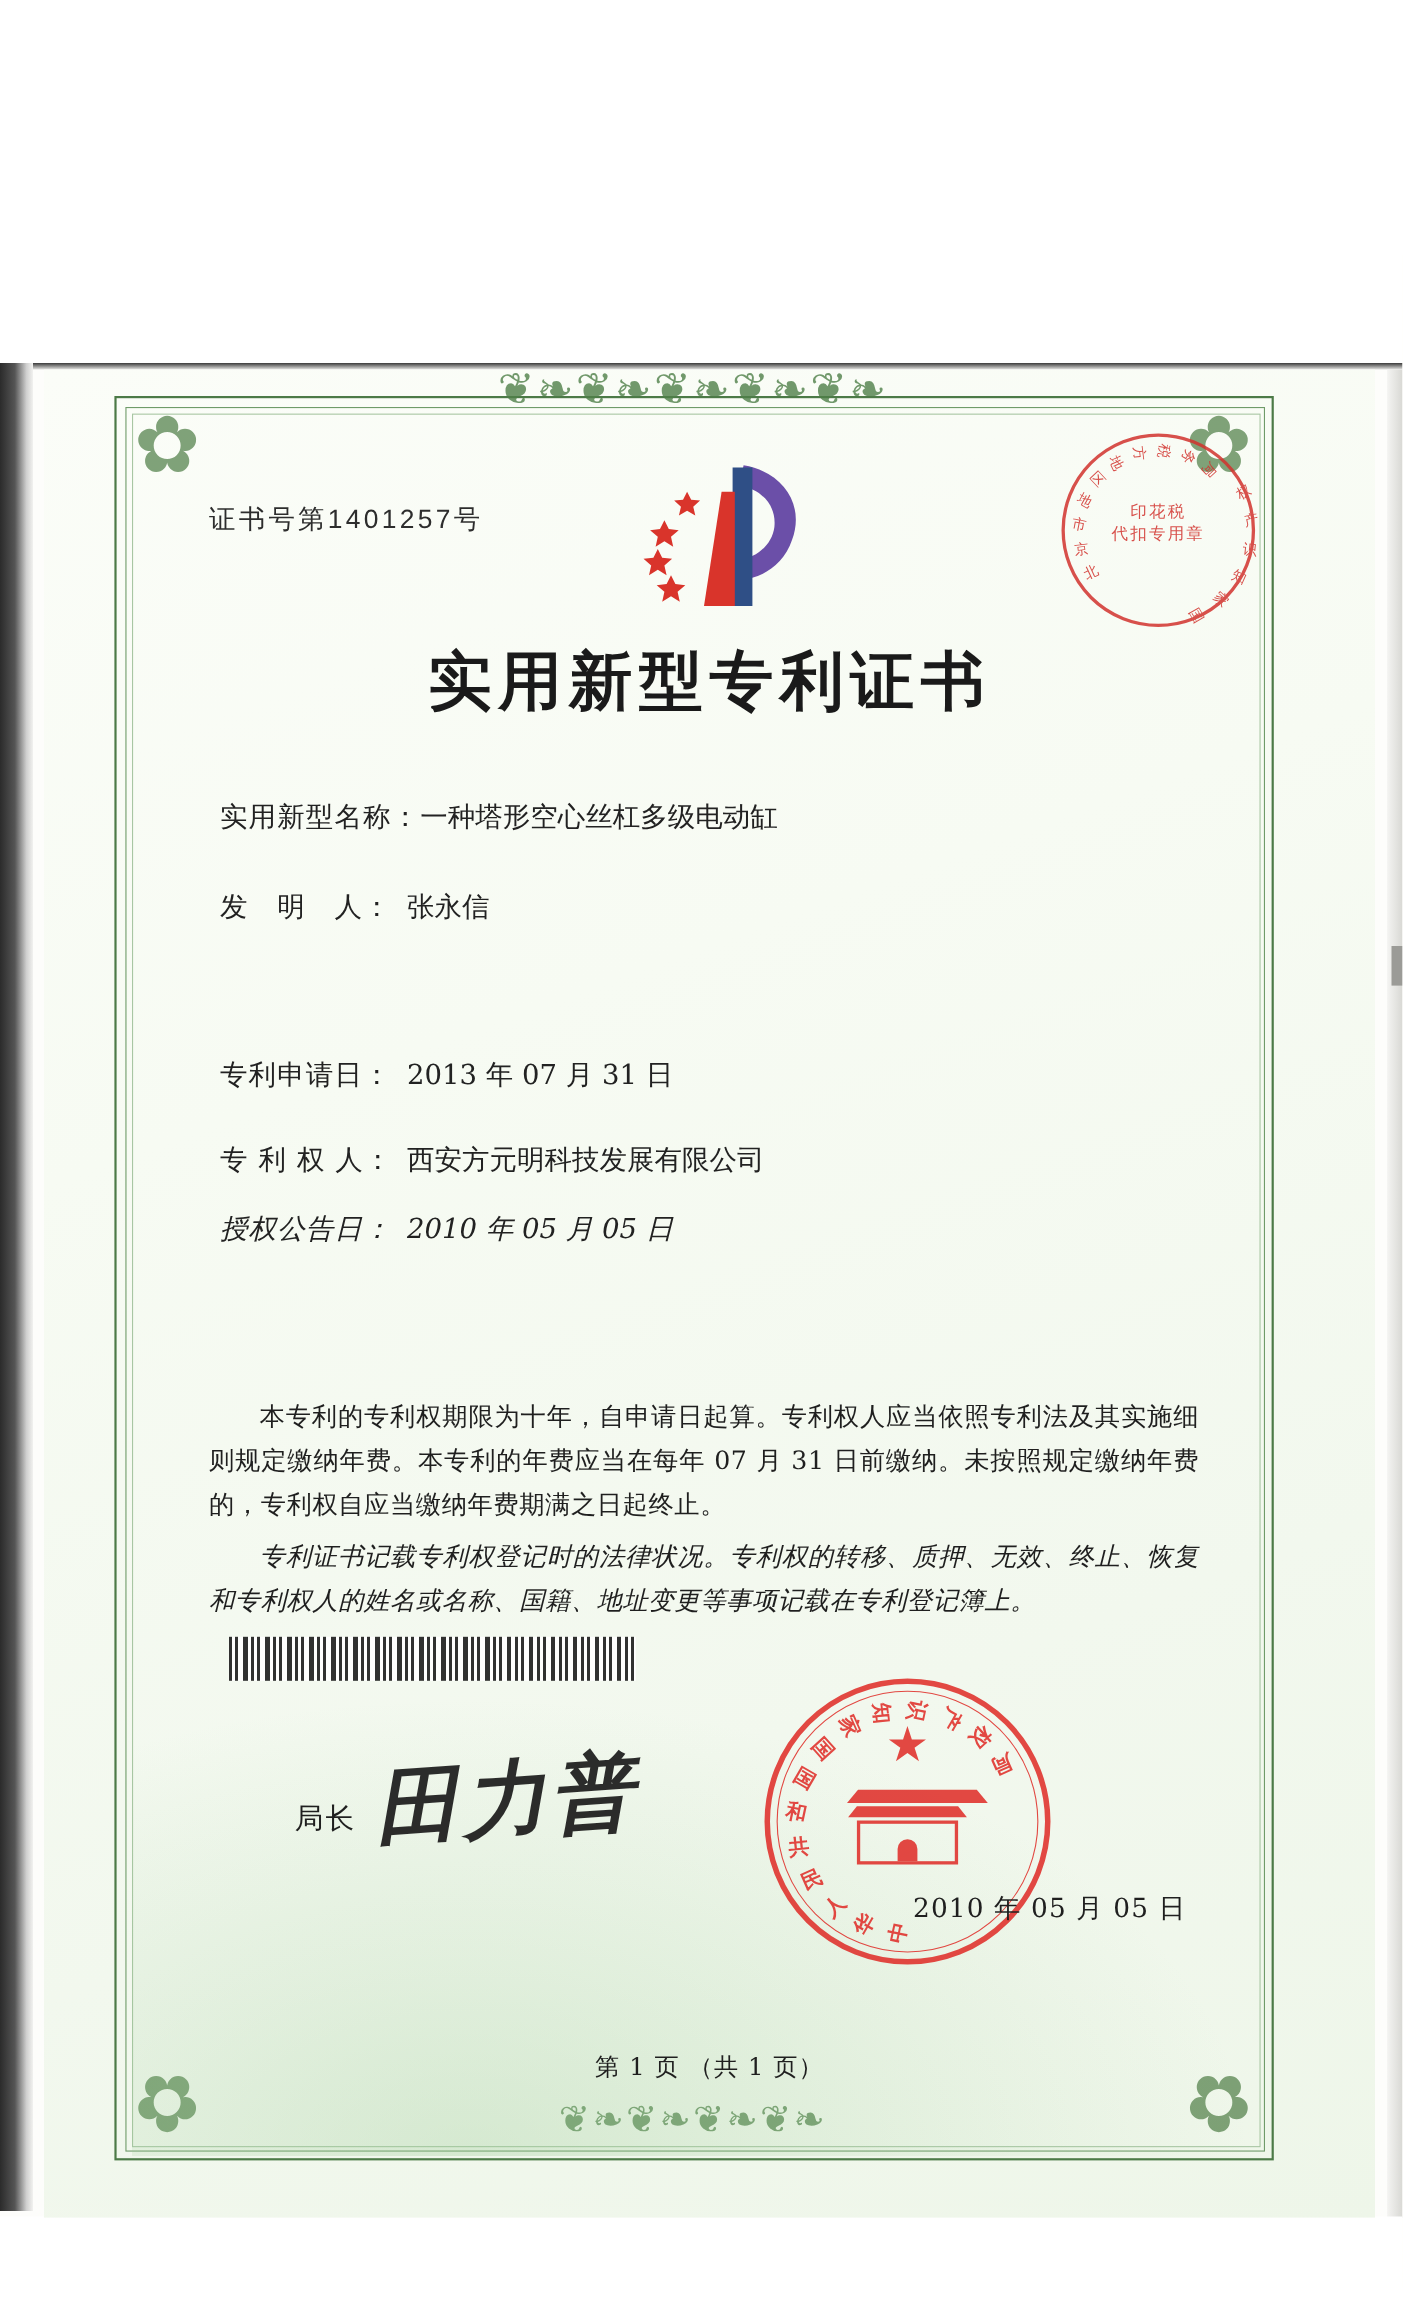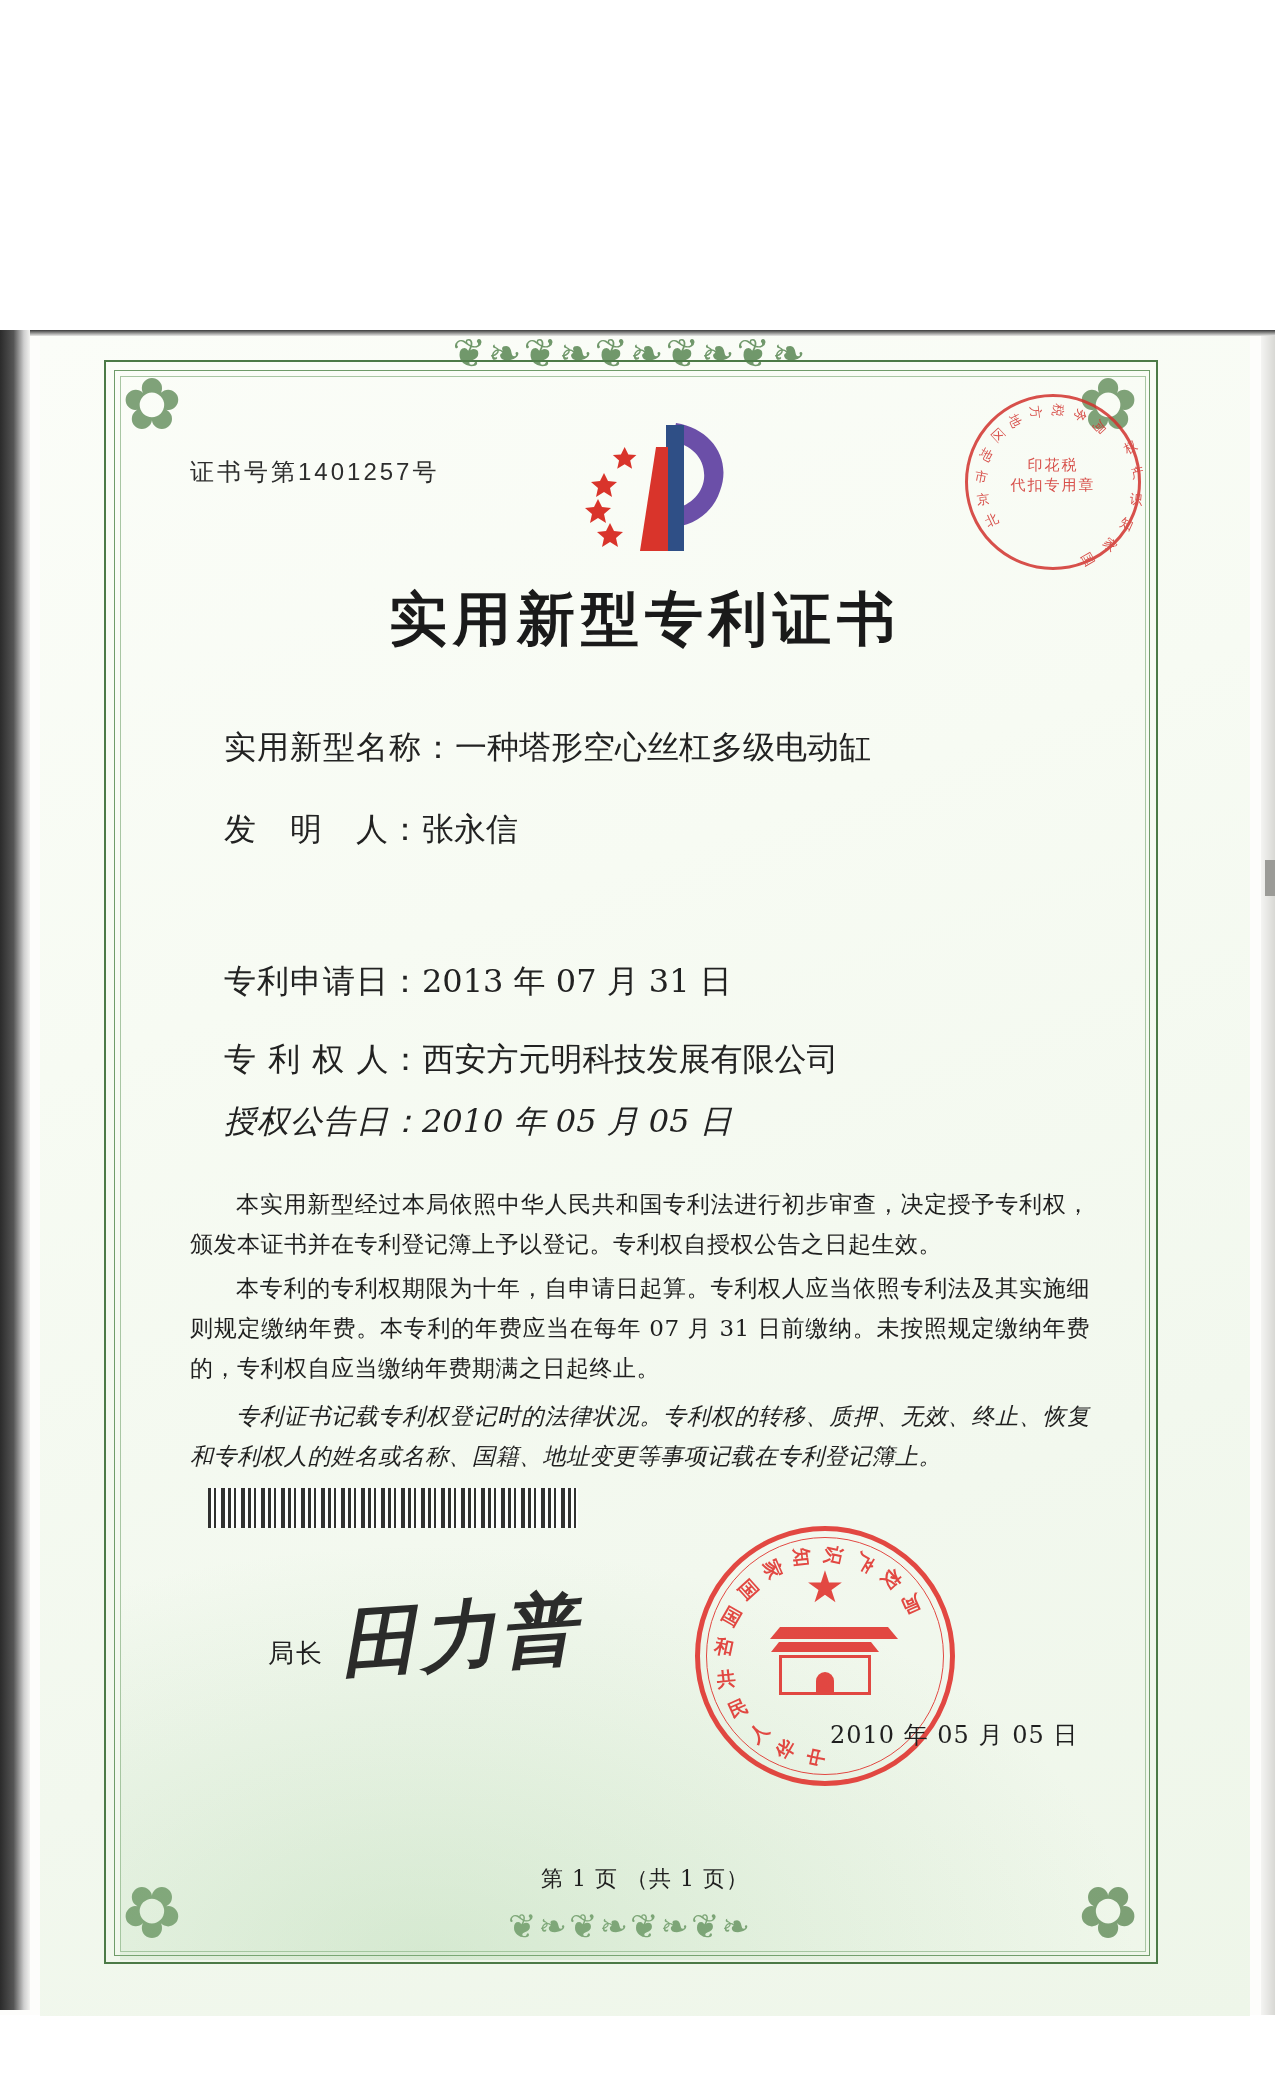--- a/index.html
+++ b/index.html
@@ -188,24 +188,23 @@
     font-weight: bold;
     letter-spacing: 6px;
     color: #1a1a1a;
     font-family: "DejaVu Serif", serif;
   }
 
   
   .field {
     position: absolute;
     left: 160px;
-    font-size: 32px;
+    font-size: 25px;
     color: #222;
     white-space: nowrap;
-    margin-left: 24px;
   }
   .field .label {
     display: inline-block;
     color: #222;
   }
   .field .value {
     display: inline-block;
     color: #222;
   }
   .f1 { top: 390px; }
@@ -445,21 +444,20 @@
     <div class="field f4">
       <span class="label lbl-wide">专利申请日：</span><span class="value">2013 年 07 月 31 日</span>
     </div>
     <div class="field f5">
       <span class="label lbl-wide">专 利 权 人：</span><span class="value">西安方元明科技发展有限公司</span>
     </div>
     <div class="field f6">
       <span class="label lbl-wide">授权公告日：</span><span class="value">2010 年 05 月 05 日</span>
     </div>
 
-    <div class="para p1">本实用新型经过本局依照中华人民共和国专利法进行初步审查，决定授予专利权，颁发本证书并在专利登记簿上予以登记。专利权自授权公告之日起生效。</div>
     <div class="para p2">本专利的专利权期限为十年，自申请日起算。专利权人应当依照专利法及其实施细则规定缴纳年费。本专利的年费应当在每年 07 月 31 日前缴纳。未按照规定缴纳年费的，专利权自应当缴纳年费期满之日起终止。</div>
     <div class="para p3">专利证书记载专利权登记时的法律状况。专利权的转移、质押、无效、终止、恢复和专利权人的姓名或名称、国籍、地址变更等事项记载在专利登记簿上。</div>
 
     <div class="barcode"></div>
 
     <div class="sig-label">局长</div>
     <div class="sig-script">田力普</div>
 
     <div class="stamp-national">
       <div class="inner-ring"></div>

